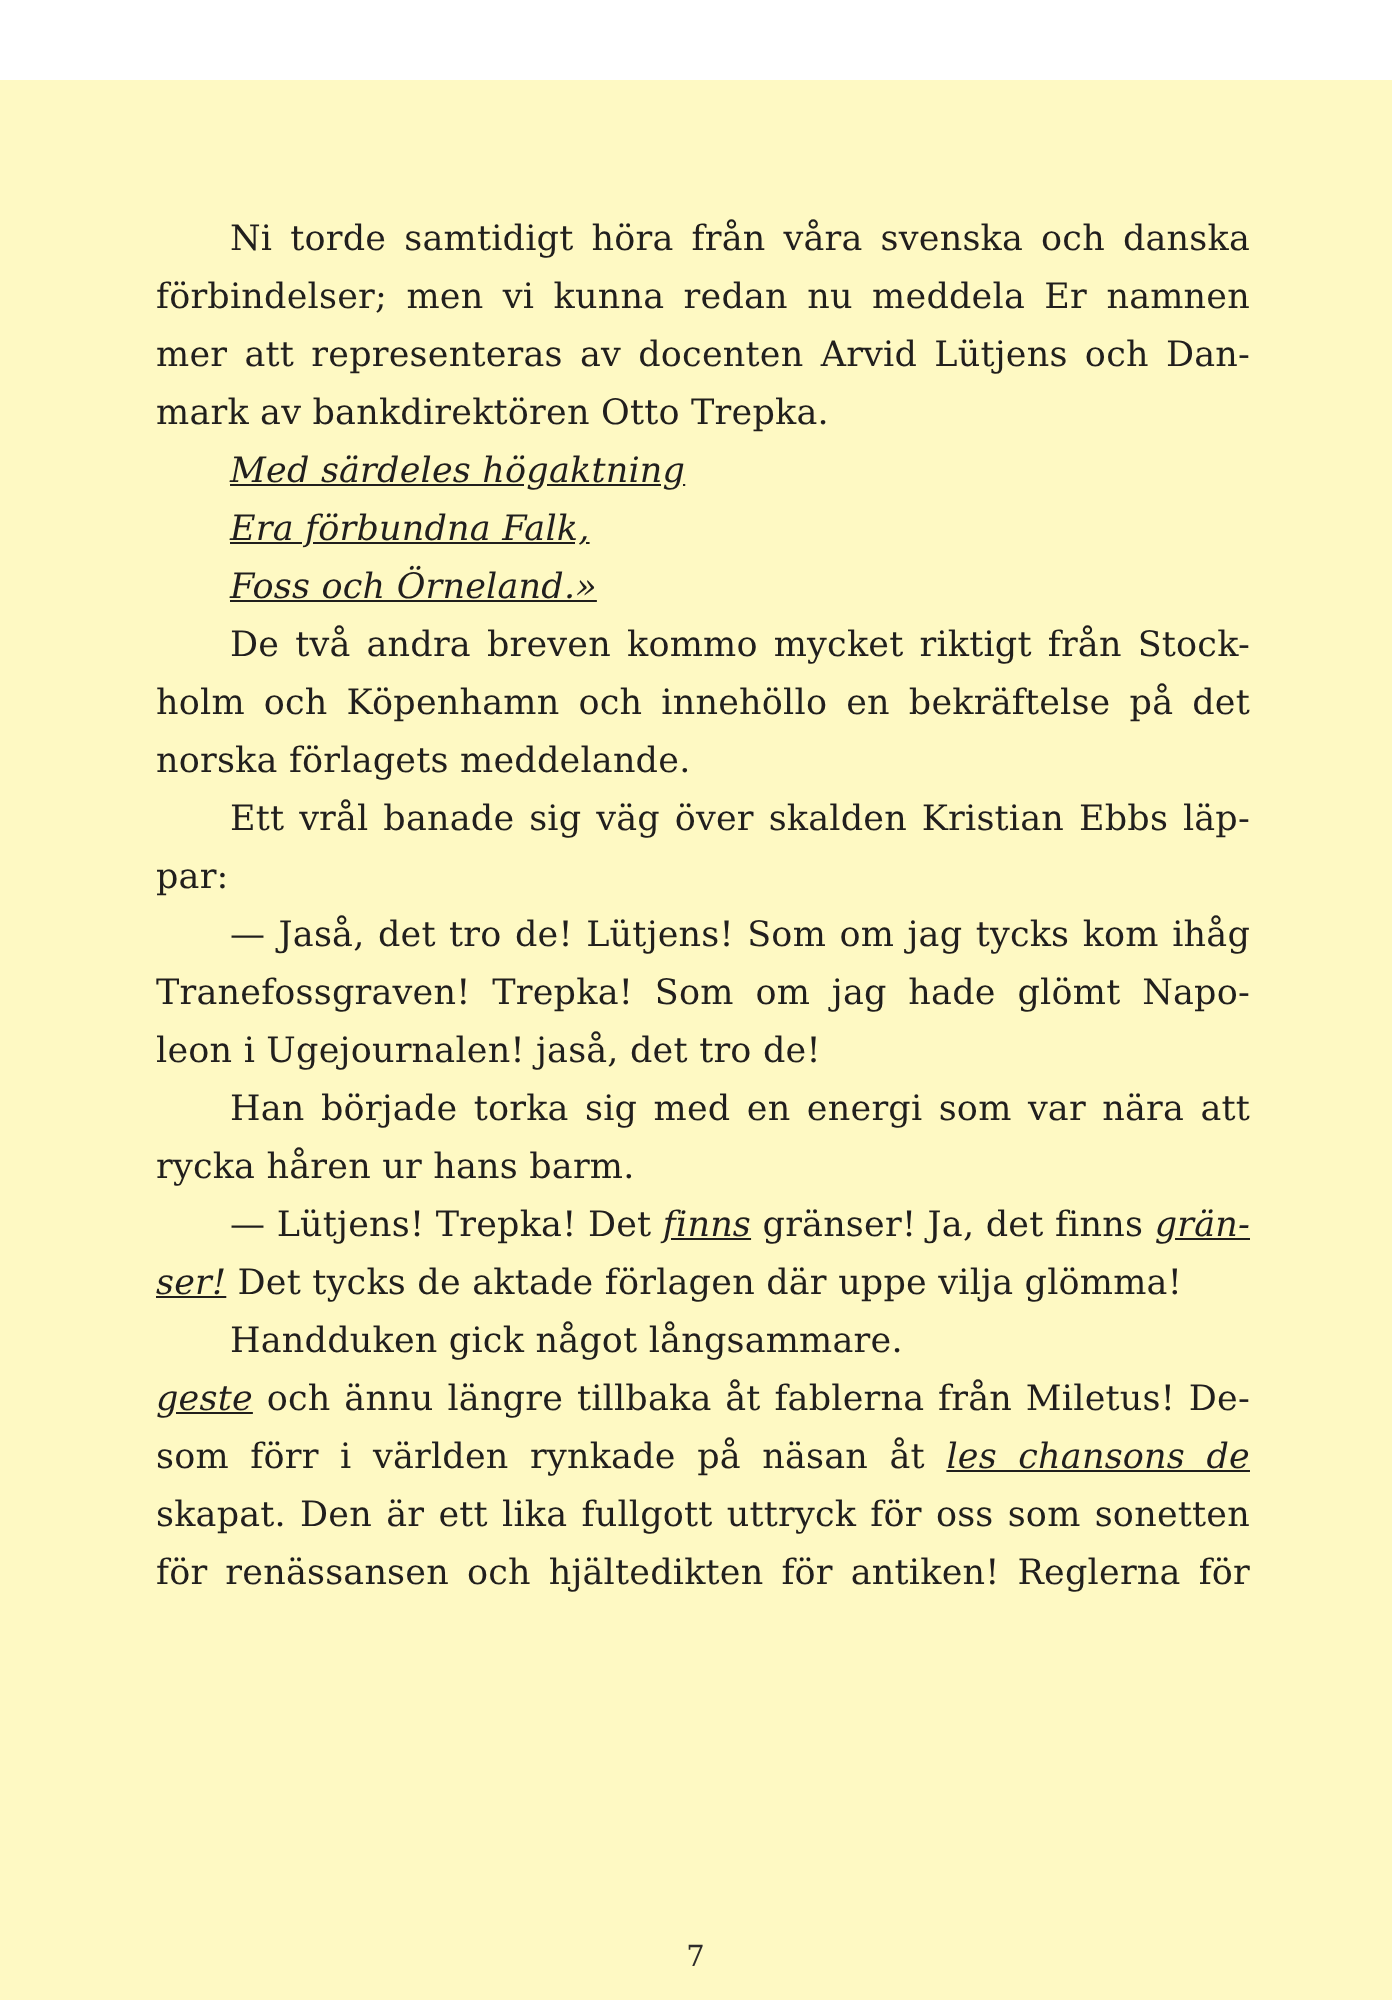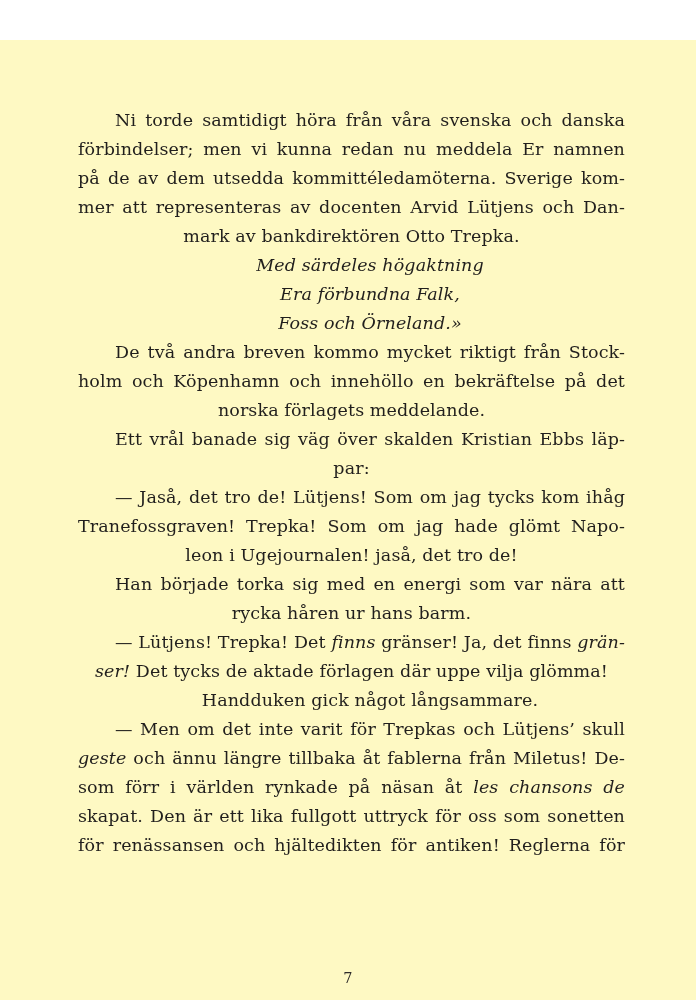--- a/index.html
+++ b/index.html
@@ -21,29 +21,29 @@
     position: absolute;
     left: 78px;
     top: 66px;
     width: 547px;
     font-size: 17.5px;
     line-height: 29px;
     letter-spacing: 0.1px;
   }
   .paragraph { margin: 0; }
   .line {
-    text-align: center;
+    text-align: left;
     min-height: 29px;
   }
   .line.justify {
     text-align: justify;
     text-align-last: justify;
   }
   .line.indent { text-indent: 37px; }
-  .run.italic { font-style: italic; }
+  .run.italic { font-style: italic; text-decoration: underline; }
   .page-footer {
     position: absolute;
     left: 0;
     top: 928px;
     width: 696px;
     text-align: center;
   }
   .page-number {
     font-size: 14.5px;
     color: #2e2c2a;
@@ -51,21 +51,20 @@
   }
 </style>
 </head>
 <body>
 
 <div class="page">
   <div class="text-block">
       <div class="paragraph">
         <div class="line justify indent"><span class="run">Ni torde samtidigt höra från våra svenska och danska</span></div>
         <div class="line justify"><span class="run">förbindelser; men vi kunna redan nu meddela Er namnen</span></div>
-        <div class="line justify"><span class="run">på de av dem utsedda kommittéledamöterna. Sverige kom-</span></div>
         <div class="line justify"><span class="run">mer att representeras av docenten Arvid Lütjens och Dan-</span></div>
         <div class="line"><span class="run">mark av bankdirektören Otto Trepka.</span></div>
       </div>
       <div class="paragraph">
         <div class="line indent"><span class="run italic">Med särdeles högaktning</span></div>
         <div class="line indent"><span class="run italic">Era förbundna Falk,</span></div>
         <div class="line indent"><span class="run italic">Foss och Örneland.»</span></div>
       </div>
       <div class="paragraph">
         <div class="line justify indent"><span class="run">De två andra breven kommo mycket riktigt från Stock-</span></div>
@@ -86,21 +85,20 @@
         <div class="line"><span class="run">rycka håren ur hans barm.</span></div>
       </div>
       <div class="paragraph">
         <div class="line justify indent"><span class="run">— Lütjens! Trepka! Det </span><span class="run italic">finns</span><span class="run"> gränser! Ja, det finns </span><span class="run italic">grän-</span></div>
         <div class="line"><span class="run italic">ser!</span><span class="run"> Det tycks de aktade förlagen där uppe vilja glömma!</span></div>
       </div>
       <div class="paragraph">
         <div class="line indent"><span class="run">Handduken gick något långsammare.</span></div>
       </div>
       <div class="paragraph">
-        <div class="line justify indent"><span class="run">— Men om det inte varit för Trepkas och Lütjens’ skull</span></div>
         <div class="line justify"><span class="run italic">geste</span><span class="run"> och ännu längre tillbaka åt fablerna från Miletus! De-</span></div>
         <div class="line justify"><span class="run">som förr i världen rynkade på näsan åt </span><span class="run italic">les chansons de</span></div>
         <div class="line justify"><span class="run">skapat. Den är ett lika fullgott uttryck för oss som sonetten</span></div>
         <div class="line justify"><span class="run">för renässansen och hjältedikten för antiken! Reglerna för</span></div>
       </div>
     </div>
   <div class="page-footer">
     <span class="page-number">7</span>
   </div>
 </div>

